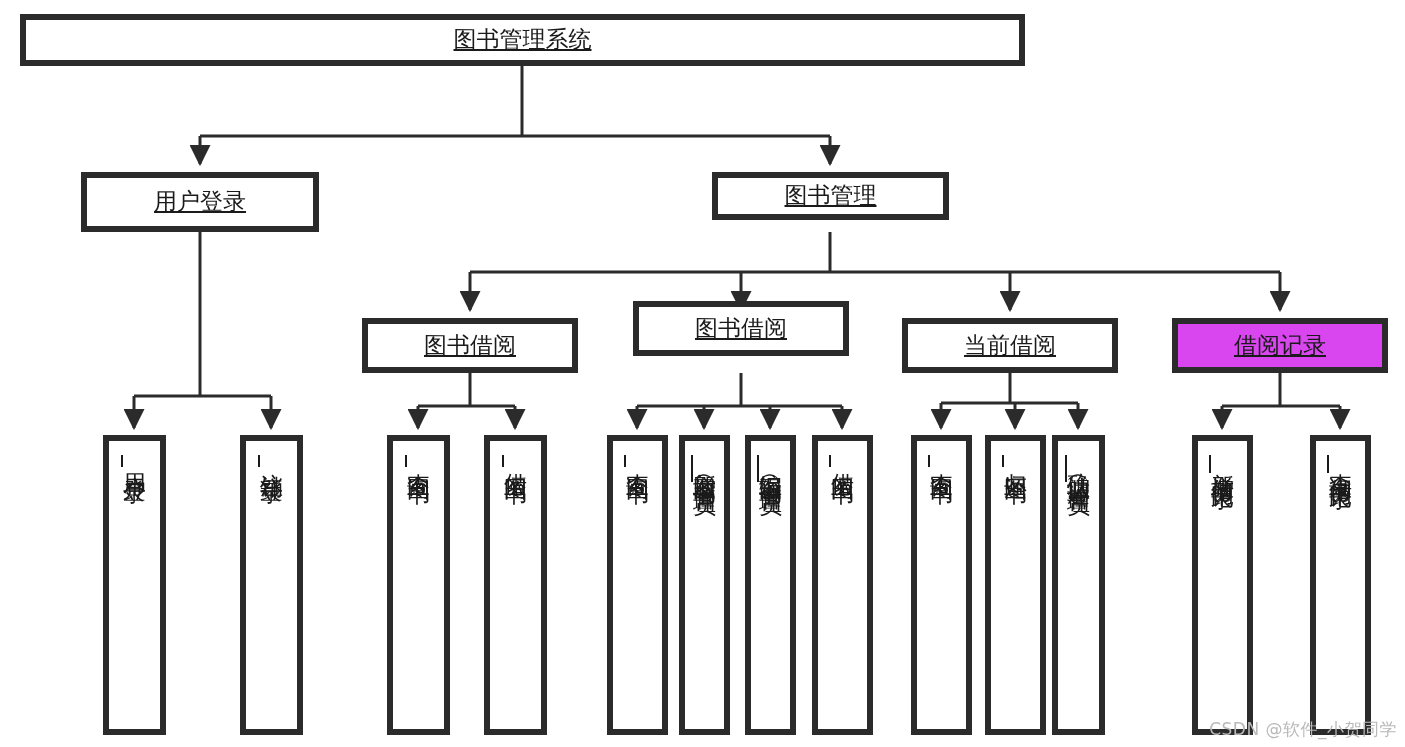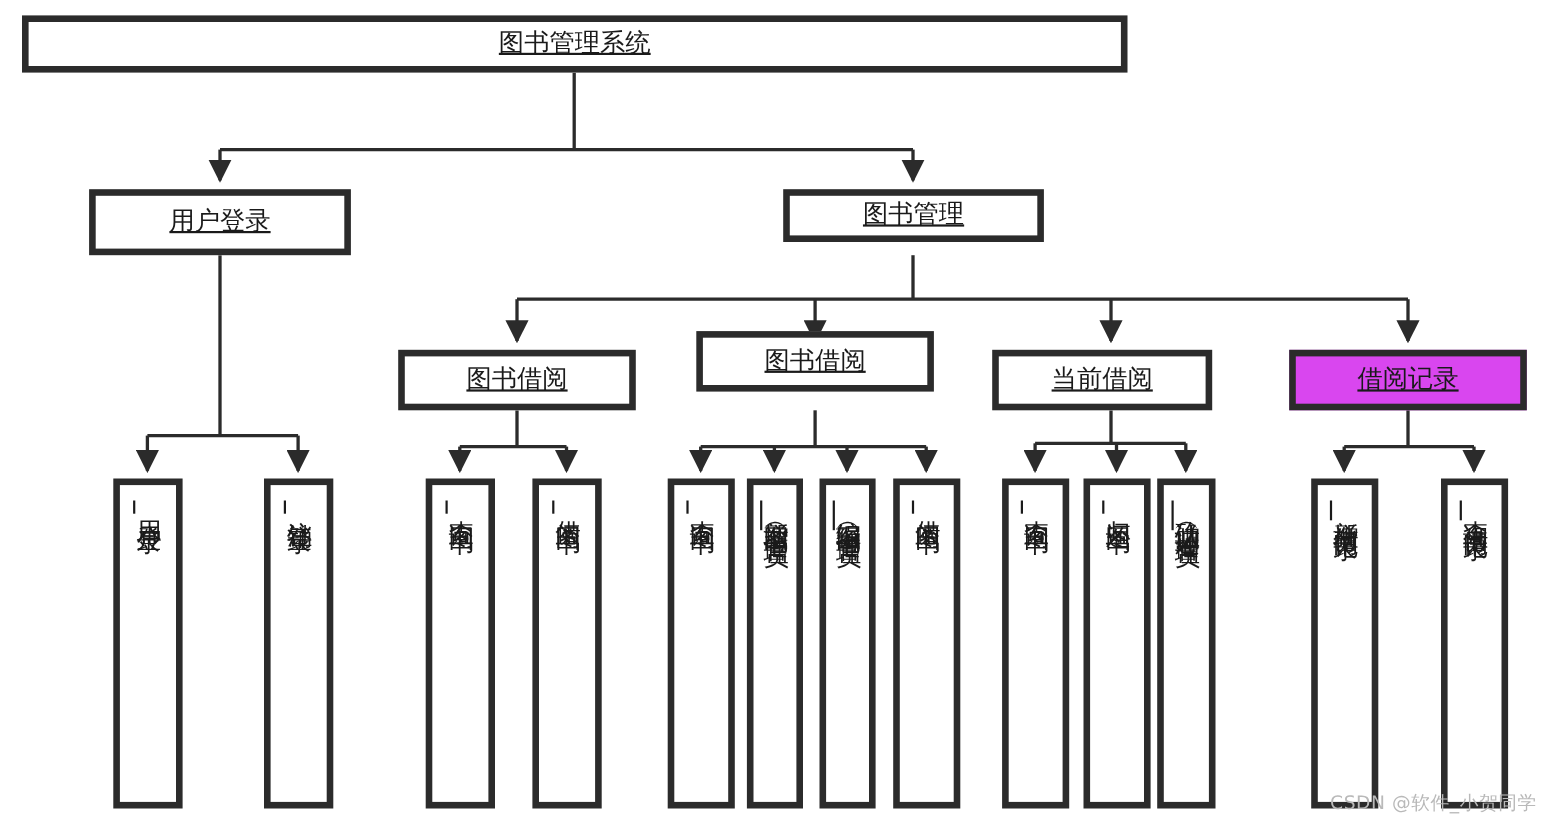--- a/index.html
+++ b/index.html
@@ -138,21 +138,21 @@
   <div class="node horiz" style="left: 712px; top: 172px; width: 237px; height: 48px; border-color: rgb(43, 43, 43); background: rgb(255, 255, 255); color: rgb(26, 26, 26);">
     <span class="label">图书管理</span>
   </div>
 
   <div class="node horiz" style="left: 362px; top: 318px; width: 216px; height: 55px; border-color: rgb(43, 43, 43); background: rgb(255, 255, 255); color: rgb(26, 26, 26);">
     <span class="label">图书借阅</span>
   </div>
   <div class="node horiz" style="left: 633px; top: 301px; width: 216px; height: 55px; border-color: rgb(43, 43, 43); background: rgb(255, 255, 255); color: rgb(26, 26, 26);">
     <span class="label">图书借阅</span>
   </div>
-  <div class="node horiz" style="left: 902px; top: 318px; width: 200px; height: 55px; border-color: rgb(43, 43, 43); background: rgb(255, 255, 255); color: rgb(26, 26, 26);">
+  <div class="node horiz" style="left: 902px; top: 318px; width: 216px; height: 55px; border-color: rgb(43, 43, 43); background: rgb(255, 255, 255); color: rgb(26, 26, 26);">
     <span class="label">当前借阅</span>
   </div>
   <div class="node horiz" style="left: 1172px; top: 318px; width: 216px; height: 55px; border-color: rgb(43, 43, 43); background: #d946ef; color: rgb(26, 26, 26);">
     <span class="label">借阅记录</span>
   </div>
 
   <div class="node vert" style="left: 103px; top: 435px; width: 63px; height: 300px; border-color: rgb(43, 43, 43); background: rgb(255, 255, 255); color: rgb(26, 26, 26);">
     <span class="label">用户登录</span>
   </div>
   <div class="node vert" style="left: 240px; top: 435px; width: 63px; height: 300px; border-color: rgb(43, 43, 43); background: rgb(255, 255, 255); color: rgb(26, 26, 26);">

